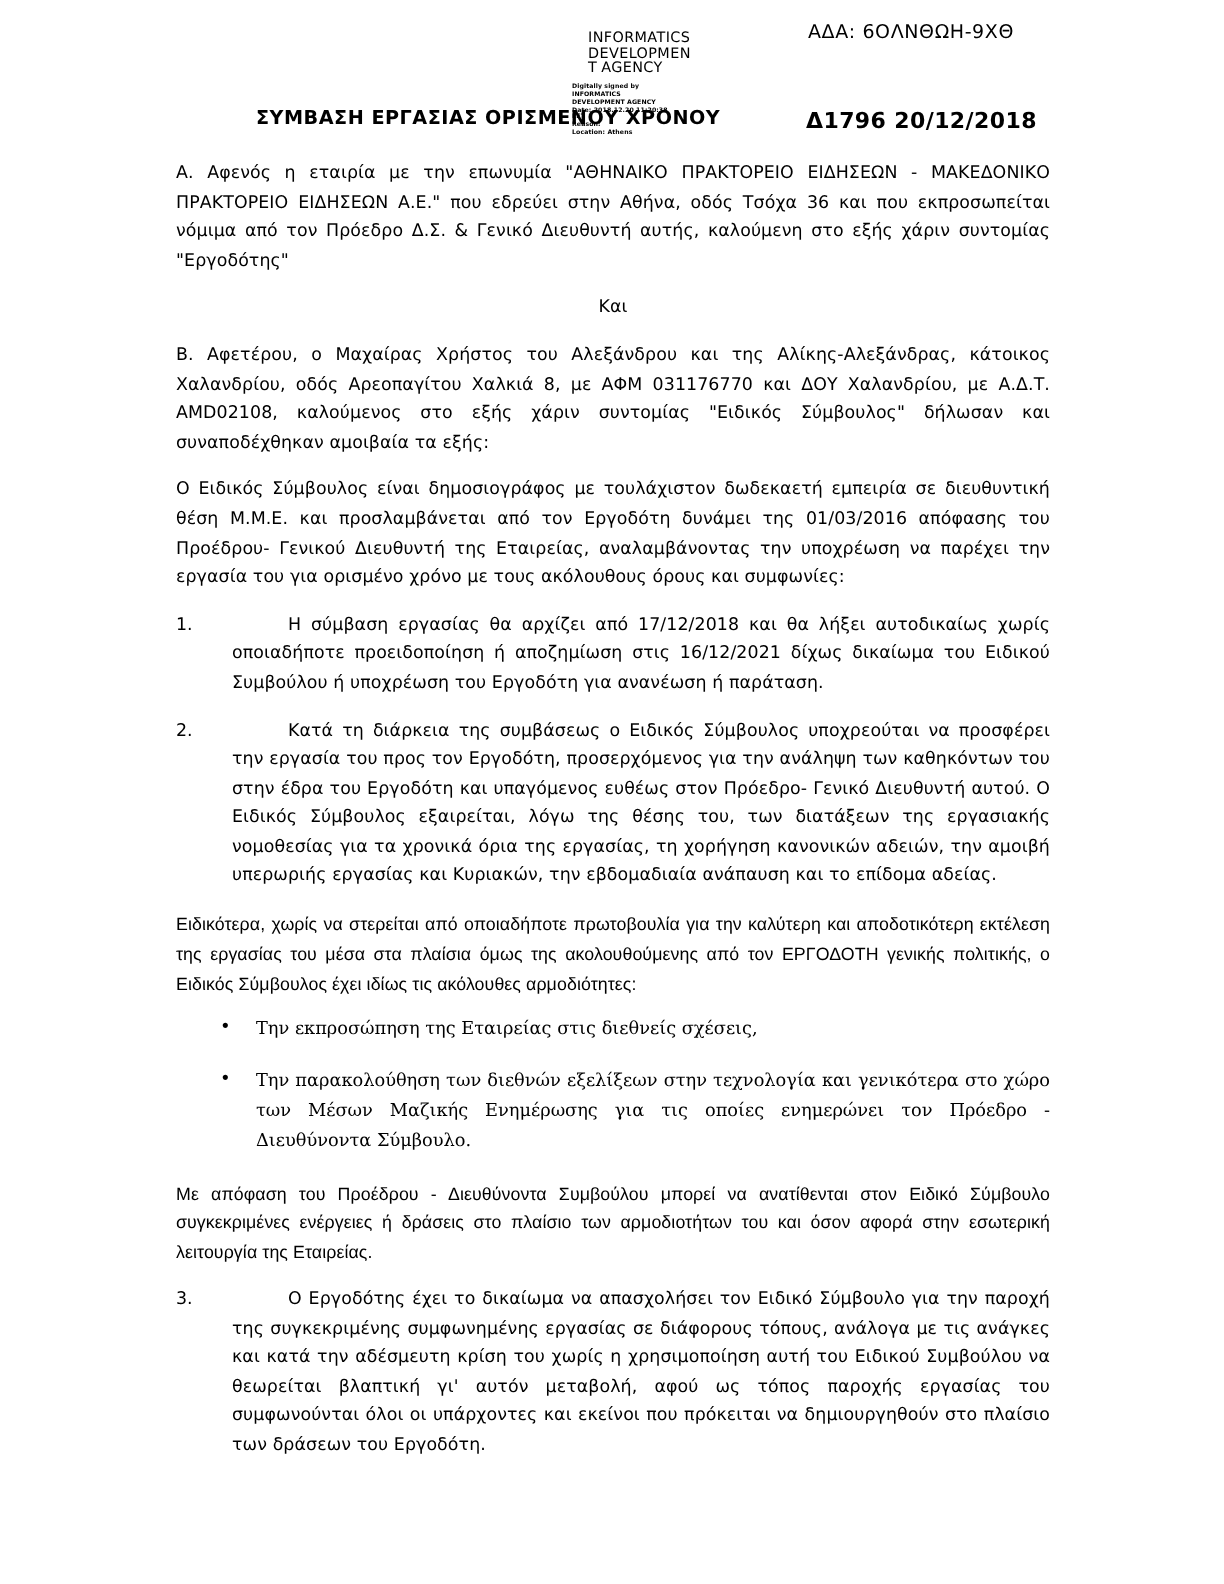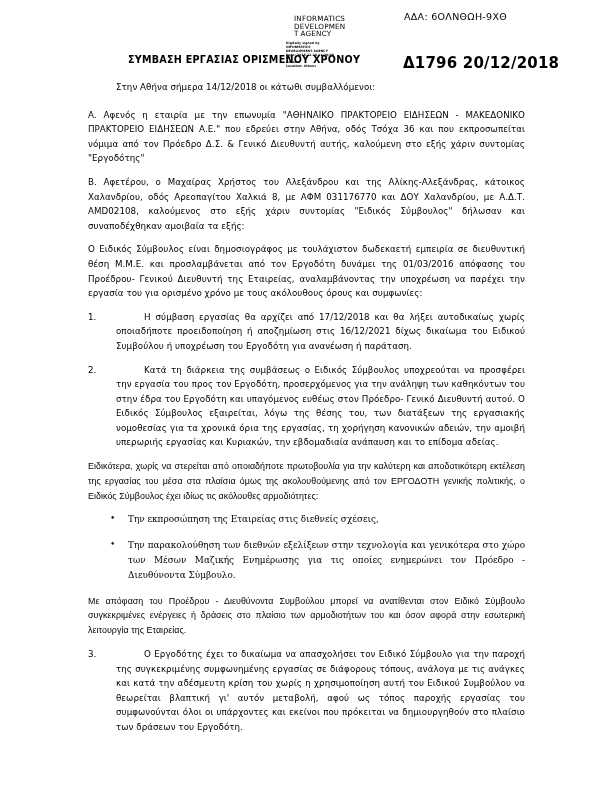--- a/index.html
+++ b/index.html
@@ -67,21 +67,21 @@
     top: 0;
     font-size: 9.6px;
     font-weight: bold;
     letter-spacing: 0.25px;
     white-space: nowrap;
   }
   .doc-ref {
     position: absolute;
     left: 403px;
     top: 0;
-    font-size: 15px;
+    font-size: 11px;
     font-weight: bold;
     letter-spacing: 0.2px;
     white-space: nowrap;
   }
 
   
   .body {
     position: absolute;
     left: 88px;
     top: 80px;
@@ -170,24 +170,24 @@
     </div>
   </div>
 
   <div class="title-row">
     <div class="doc-title">ΣΥΜΒΑΣΗ ΕΡΓΑΣΙΑΣ ΟΡΙΣΜΕΝΟΥ ΧΡΟΝΟΥ</div>
     <div class="doc-ref">Δ1796   20/12/2018</div>
   </div>
 
   <div class="body">
 
-    <p class="p indent intro">Στην Αθήνα σήμερα 14/12/2018 οι κάτωθι συμβαλλόμενοι:</p>
 
     <p class="p">Α. Αφενός η εταιρία με την επωνυμία "ΑΘΗΝΑΙΚΟ ΠΡΑΚΤΟΡΕΙΟ ΕΙΔΗΣΕΩΝ - ΜΑΚΕΔΟΝΙΚΟ ΠΡΑΚΤΟΡΕΙΟ ΕΙΔΗΣΕΩΝ Α.Ε." που εδρεύει στην Αθήνα, οδός Τσόχα 36 και που εκπροσωπείται νόμιμα από τον Πρόεδρο Δ.Σ. &amp; Γενικό Διευθυντή αυτής, καλούμενη στο εξής χάριν συντομίας "Εργοδότης"</p>
 
+    <p class="p center">Και</p>
 
     <p class="p">Β. Αφετέρου, ο Μαχαίρας Χρήστος του Αλεξάνδρου και της Αλίκης-Αλεξάνδρας, κάτοικος Χαλανδρίου, οδός Αρεοπαγίτου Χαλκιά 8, με ΑΦΜ 031176770 και ΔΟΥ Χαλανδρίου, με Α.Δ.Τ. ΑΜD02108, καλούμενος στο εξής χάριν συντομίας "Ειδικός Σύμβουλος" δήλωσαν και συναποδέχθηκαν αμοιβαία τα εξής:</p>
 
     <p class="p">Ο Ειδικός Σύμβουλος είναι δημοσιογράφος με τουλάχιστον δωδεκαετή εμπειρία σε διευθυντική θέση Μ.Μ.Ε. και προσλαμβάνεται από τον Εργοδότη δυνάμει της 01/03/2016 απόφασης του Προέδρου- Γενικού Διευθυντή της Εταιρείας, αναλαμβάνοντας την υποχρέωση να παρέχει την εργασία του για ορισμένο χρόνο με τους ακόλουθους όρους και συμφωνίες:</p>
 
     <div class="numbered">
       <div class="num">1.</div>
       <div class="txt">Η σύμβαση εργασίας θα αρχίζει από 17/12/2018 και θα λήξει αυτοδικαίως χωρίς οποιαδήποτε προειδοποίηση ή αποζημίωση στις 16/12/2021 δίχως δικαίωμα του Ειδικού Συμβούλου ή υποχρέωση του Εργοδότη για ανανέωση ή παράταση.</div>
     </div>
 

